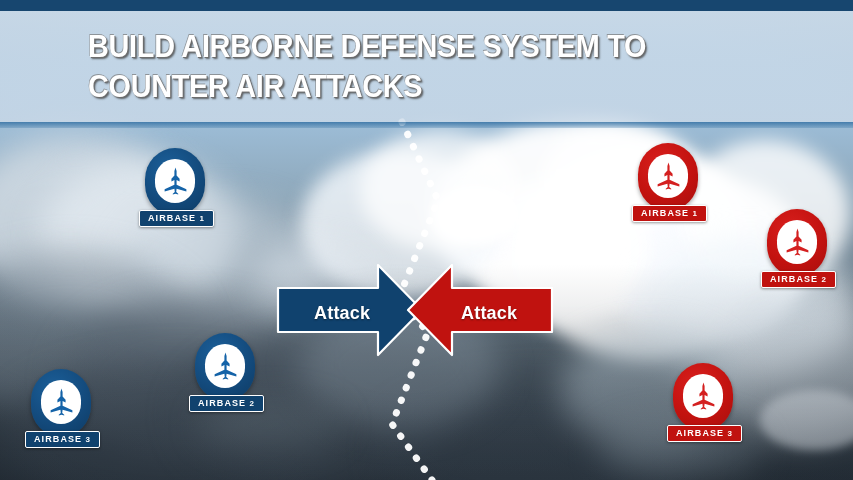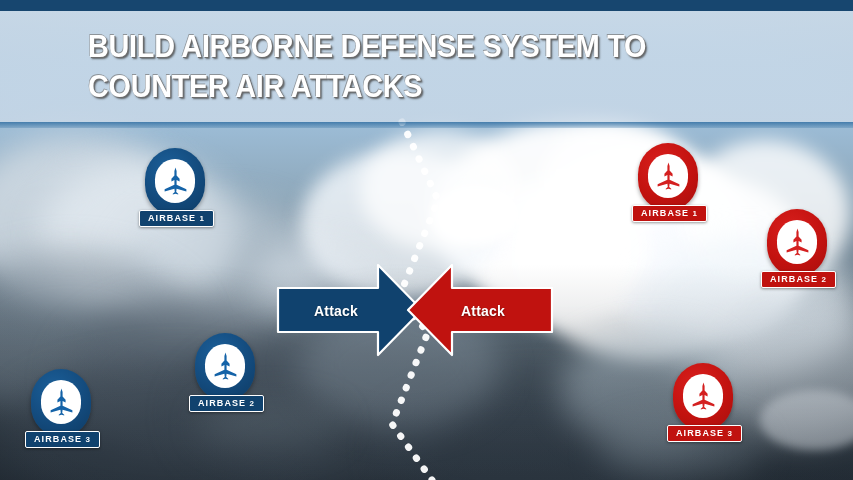--- a/index.html
+++ b/index.html
@@ -121,21 +121,21 @@
     width: 853px; height: 480px;
     pointer-events: none;
   }
 
   
   .arrows { position: absolute; left: 270px; top: 262px; width: 290px; height: 96px; }
 
   .arrow-label {
     position: absolute;
     color: #ffffff;
-    font-size: 14px;
+    font-size: 18px;
     font-weight: bold;
     letter-spacing: 0.2px;
     text-shadow: 0 1px 2px rgba(0,0,0,0.45);
     white-space: nowrap;
   }
   .lbl-attack { left: 44px; top: 41px; }
   .lbl-defend { left: 191px; top: 41px; }
 
   
   .marker { position: absolute; width: 72px; }

